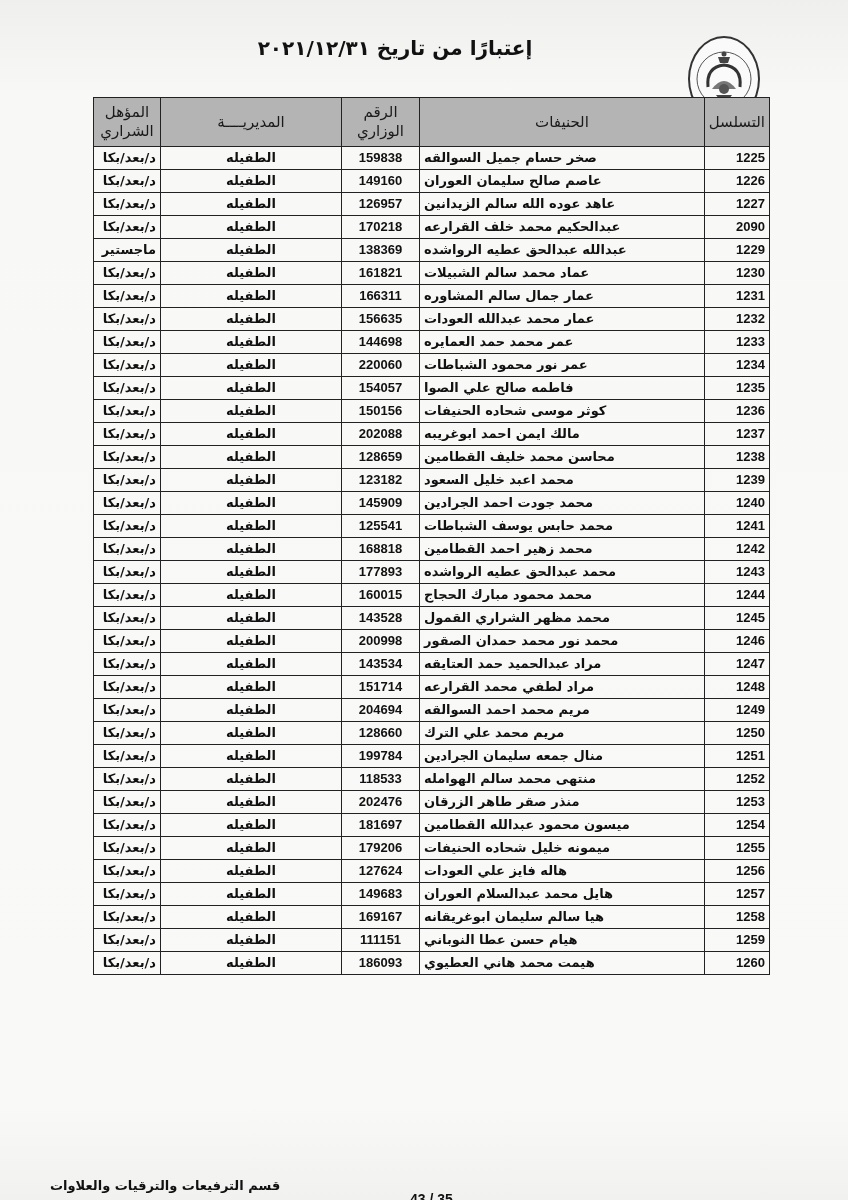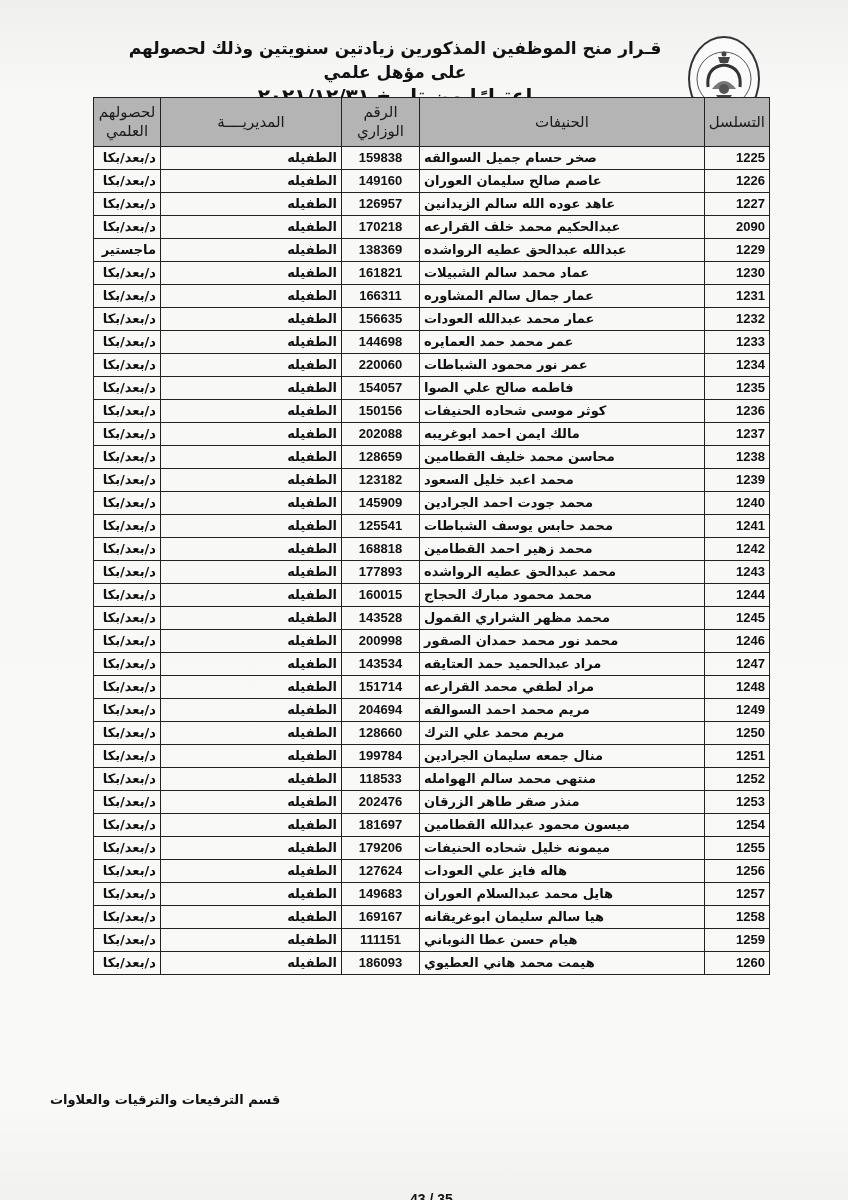--- a/index.html
+++ b/index.html
@@ -27,24 +27,24 @@
     border:1.5px solid #222; padding:0 4px; white-space:nowrap; overflow:hidden;
   }
   table.grid th {
     background:#b4b4b4; height:48px; font-weight:normal; font-size:15px; line-height:19px;
     color:#1a1a1a; text-align:center;
   }
   table.grid td { height:22px; font-weight:bold; font-size:13px; line-height:22px; }
   td.serial { font-size:14px; font-family:"Liberation Sans", sans-serif; }
   td.name { text-align:left; }
   td.num { text-align:center; font-size:14px; font-family:"Liberation Sans", sans-serif; direction:ltr; padding-left:6px; }
-  td.dir { text-align:right; }
+  td.dir { text-align:center; }
   td.qual { text-align:right; }
   .footer-dept {
-    position:absolute; left:50px; top:1092px; font-weight:bold; font-size:13px; direction:rtl;
+    position:absolute; left:50px; top:1178px; font-weight:bold; font-size:13px; direction:rtl;
   }
   .footer-page {
     position:absolute; left:410px; top:1150px; font-weight:bold; font-size:14px;
     font-family:"Liberation Sans", sans-serif;
     margin-top:41px;
   }
 </style>
 </head>
 <body>
 
@@ -56,39 +56,38 @@
     <path d="M24 14 h12 l-2 6 h-8z" fill="#444"></path>
     <circle cx="30" cy="11" r="2.5" fill="#444"></circle>
     <path d="M14 44 Q12 24 30 22 Q48 24 46 44" fill="none" stroke="#333" stroke-width="3"></path>
     <path d="M18 46 Q30 30 42 46" fill="#777"></path>
     <circle cx="30" cy="46" r="5" fill="#555"></circle>
     <path d="M22 52 h16 l-3 4 h-10z" fill="#444"></path>
   </svg>
 </div>
 
 <div class="title">
-  <div>قـرار منح الموظفين المذكورين زيادتين سنويتين وذلك لحصولهم على مؤهل علمي</div>
   <div class="l2">إعتبارًا من تاريخ ٢٠٢١/١٢/٣١</div>
 </div>
 
 <table class="grid">
   <colgroup>
     <col style="width:65px">
     <col style="width:285px">
     <col style="width:78px">
     <col style="width:181px">
     <col style="width:67px">
   </colgroup>
   <thead>
     <tr>
       <th>التسلسل</th>
       <th>الحنيفات</th>
       <th style="white-space:normal">الرقم الوزاري</th>
       <th>المديريــــة</th>
-      <th style="white-space:normal">لحصولهم العلمي</th>
+      <th style="white-space:normal">المؤهل الشراري</th>
     </tr>
   </thead>
   <tbody id="rows">
       <tr>
         <td class="serial">1225</td>
         <td class="name">صخر حسام جميل السوالقه</td>
         <td class="num">159838</td>
         <td class="dir">الطفيله</td>
         <td class="qual">د/بعد/بكا</td>
       </tr>

